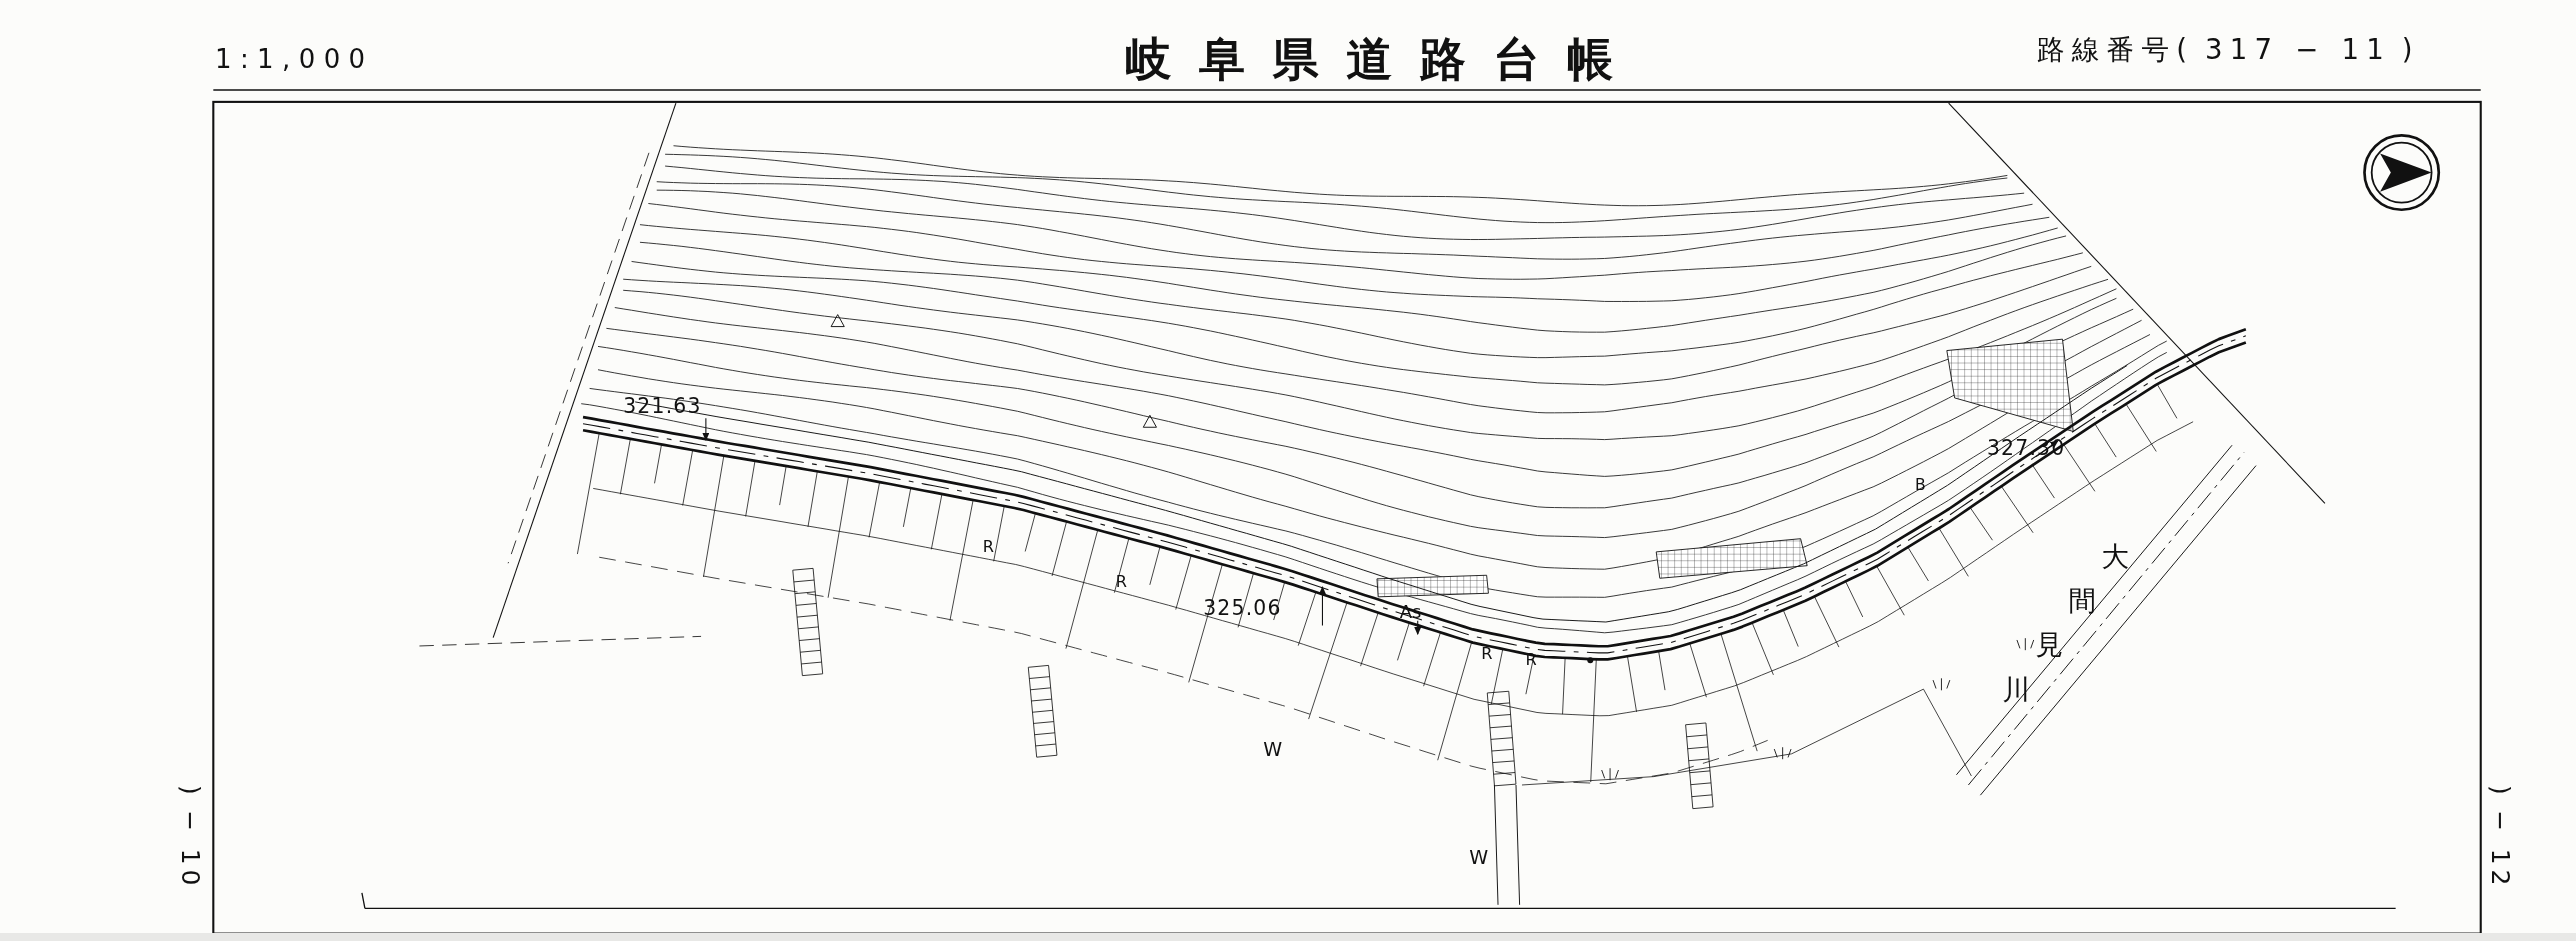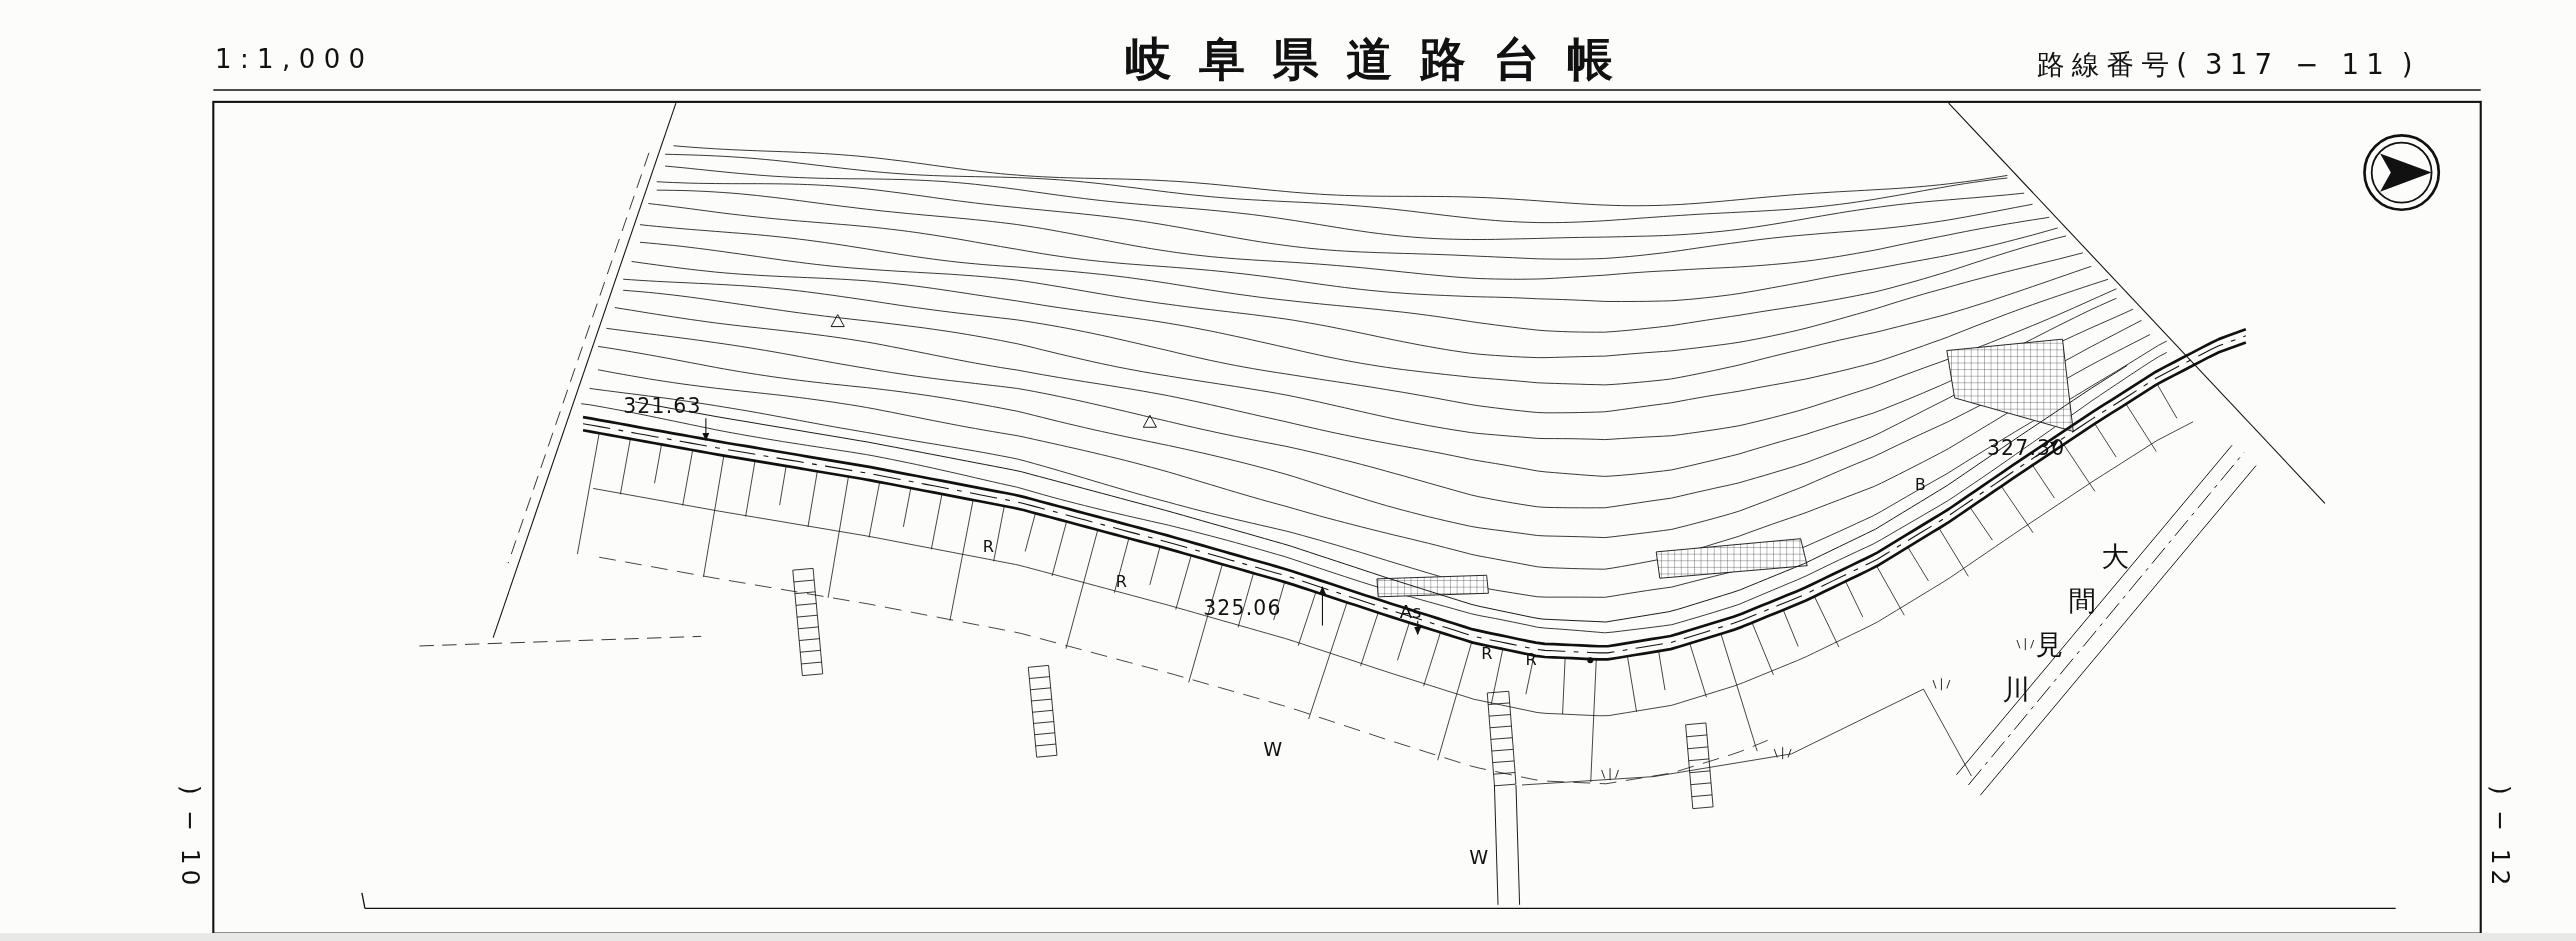--- a/index.html
+++ b/index.html
@@ -1,21 +1,21 @@
 <!DOCTYPE html>
 <html style="font-size:9.6px"><head>
 <meta charset="utf-8">
 <style>
   html,body{margin:0;padding:0;background:#e8e8e6;}
   .page{position:relative;width:2576px;height:933px;background:#fcfcfa;
         font-family:"DejaVu Sans","Liberation Sans",sans-serif;color:#111;overflow:hidden;}
   .hdr{position:absolute;white-space:nowrap;}
   #scale{left:215px;top:44px;font-size:26px;letter-spacing:8.4px;}
   #title{left:1355px;top:29px;transform:translateX(-50%);font-size:46px;font-weight:600;letter-spacing:27.6px;margin-left:28px;}
-  #route{left:2037px;top:46px;font-size:27.6px;letter-spacing:7.2px;text-align:right;}
+  #route{left:2037px;top:31px;font-size:27.6px;letter-spacing:7.2px;text-align:right;}
   #route .val{margin:0 10.8px;letter-spacing:7.2px;}
   .sheetref{position:absolute;font-size:25px;letter-spacing:4.8px;transform:rotate(90deg);
             transform-origin:left top;white-space:nowrap;}
   #sr-left{left:205px;top:785px;}
   #sr-right{left:2515px;top:785px;}
   .sheetref .v{margin-left:10.8px;}
   svg{position:absolute;left:0;top:0;}
   svg text{font-family:"DejaVu Sans","Liberation Sans",sans-serif;fill:#111;}
 </style>
 </head>

